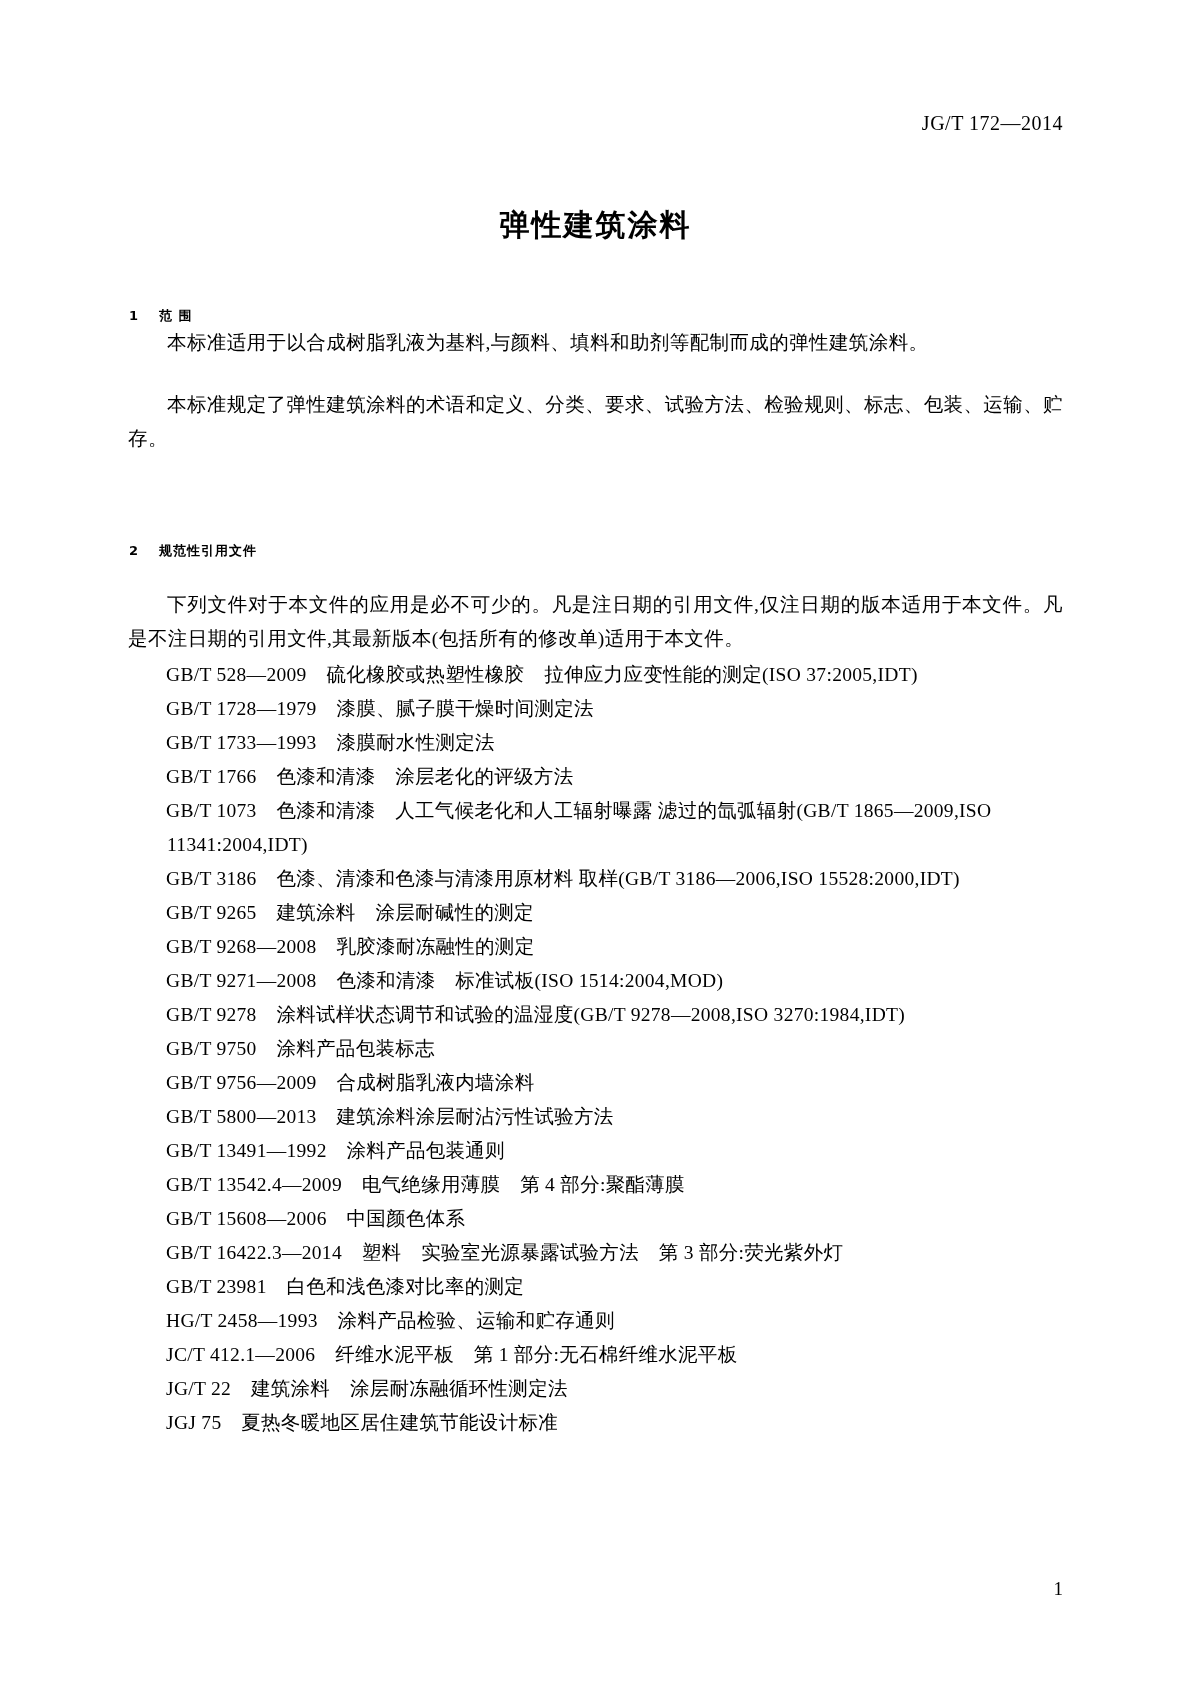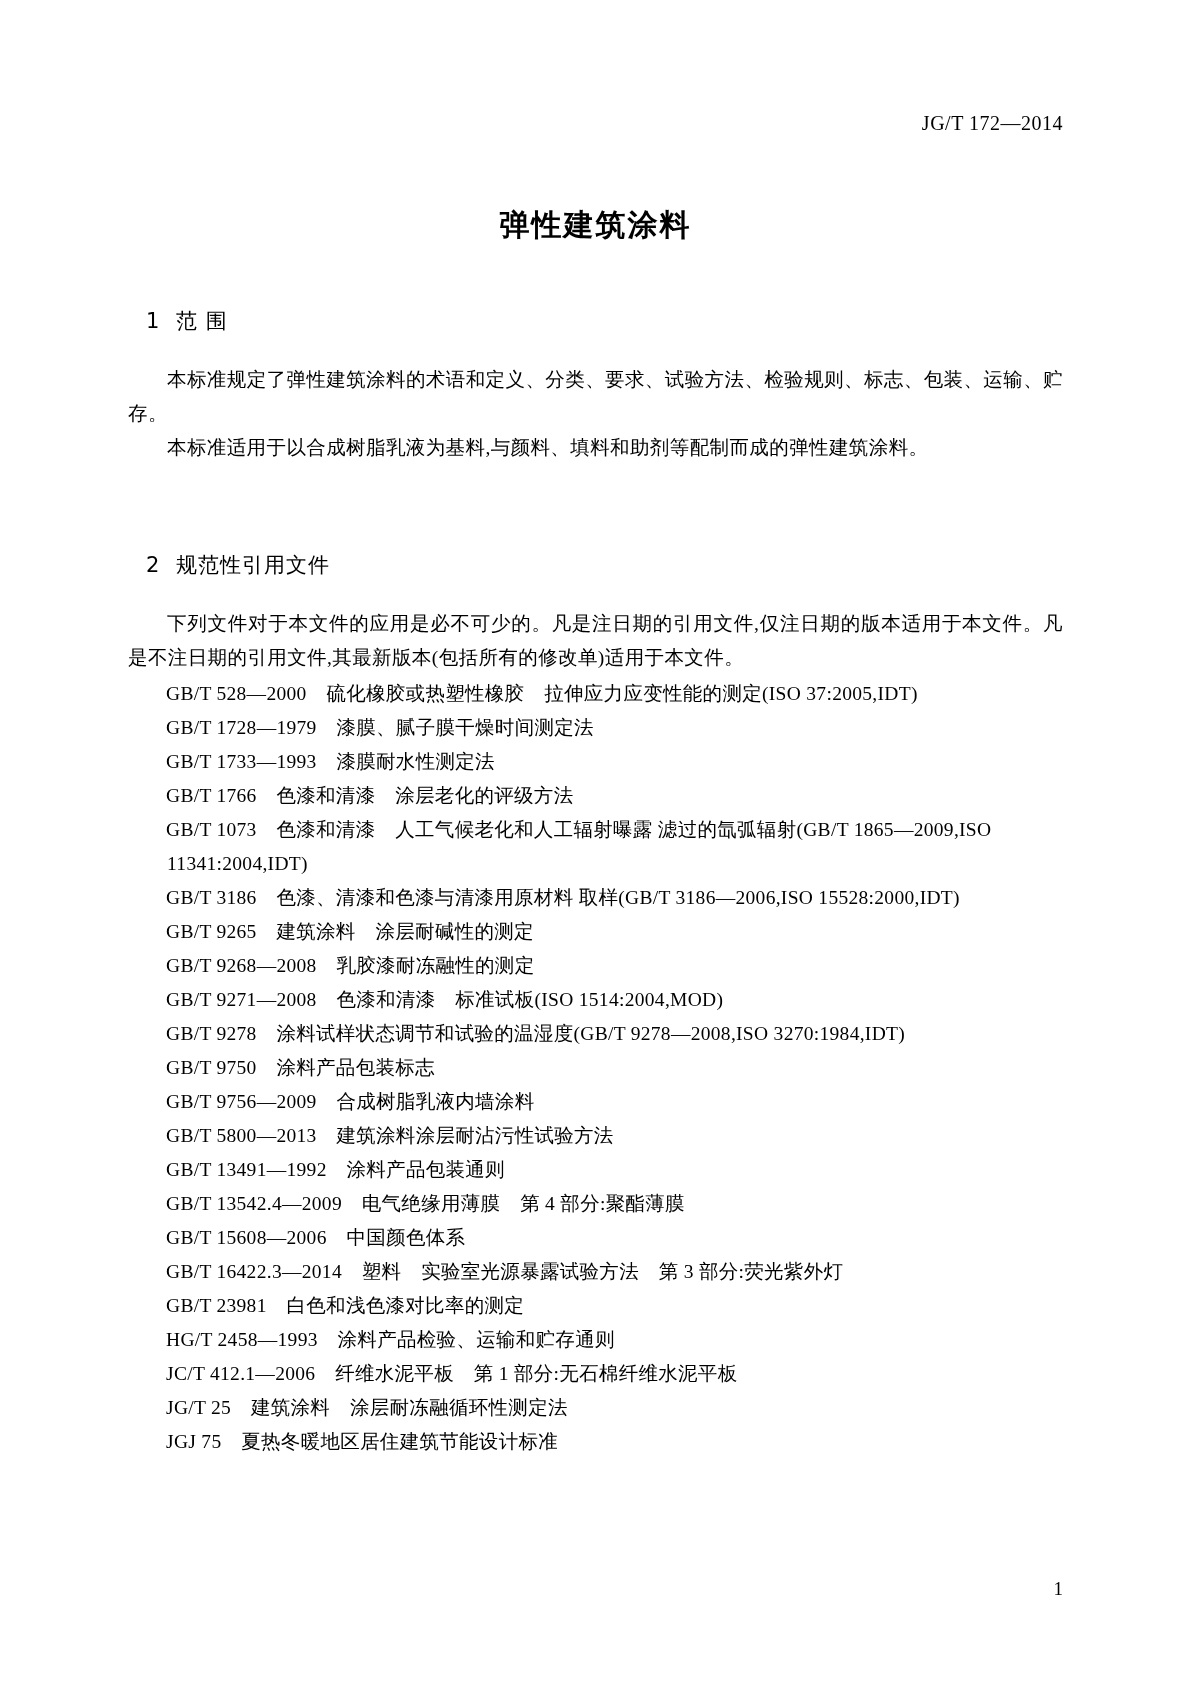--- a/index.html
+++ b/index.html
@@ -42,25 +42,25 @@
     letter-spacing: 2px;
     font-family: Liberation Mono, monospace;
   }
   .content {
     position: absolute;
     top: 295px;
     left: 128px;
     width: 935px;
   }
   .section-head {
-    font-size: 21px;
-    font-weight: normal;
+    font-size: 13px;
+    font-weight: bold;
     font-family: "DejaVu Sans", "Liberation Sans", sans-serif;
     letter-spacing: 1px;
-    margin: 18px;
+    margin: 1px;
   }
   .sec1 { margin-top: 12px; }
   .sec2 { margin-top: 86px; }
   .num { display: inline-block; min-width: 30px; }
   .para {
     font-size: 19.5px;
     line-height: 34px;
     text-indent: 2em;
     margin: 0;
     text-align: justify;
@@ -96,51 +96,51 @@
   <div class="header">JG/T 172—2014</div>
 
   <div class="doc-title">弹性建筑涂料</div>
 
   <div class="content">
 
     <div class="section-head sec1">
       <span class="num">1</span><span>范 围</span>
     </div>
 
+    <p class="para p-next">本标准适用于以合成树脂乳液为基料,与颜料、填料和助剂等配制而成的弹性建筑涂料。</p>
     <p class="para p-first">本标准规定了弹性建筑涂料的术语和定义、分类、要求、试验方法、检验规则、标志、包装、运输、贮存。</p>
-    <p class="para p-next">本标准适用于以合成树脂乳液为基料,与颜料、填料和助剂等配制而成的弹性建筑涂料。</p>
 
     <div class="section-head sec2">
       <span class="num">2</span><span>规范性引用文件</span>
     </div>
 
     <p class="para p-first">下列文件对于本文件的应用是必不可少的。凡是注日期的引用文件,仅注日期的版本适用于本文件。凡是不注日期的引用文件,其最新版本(包括所有的修改单)适用于本文件。</p>
 
     <div class="refs">
-      <p class="ref">GB/T 528—2000　硫化橡胶或热塑性橡胶　拉伸应力应变性能的测定(ISO 37:2005,IDT)</p>
+      <p class="ref">GB/T 528—2009　硫化橡胶或热塑性橡胶　拉伸应力应变性能的测定(ISO 37:2005,IDT)</p>
       <p class="ref">GB/T 1728—1979　漆膜、腻子膜干燥时间测定法</p>
       <p class="ref">GB/T 1733—1993　漆膜耐水性测定法</p>
       <p class="ref">GB/T 1766　色漆和清漆　涂层老化的评级方法</p>
       <p class="ref">GB/T 1073　色漆和清漆　人工气候老化和人工辐射曝露 滤过的氙弧辐射(GB/T 1865—2009,ISO 11341:2004,IDT)</p>
       <p class="ref">GB/T 3186　色漆、清漆和色漆与清漆用原材料 取样(GB/T 3186—2006,ISO 15528:2000,IDT)</p>
       <p class="ref">GB/T 9265　建筑涂料　涂层耐碱性的测定</p>
       <p class="ref">GB/T 9268—2008　乳胶漆耐冻融性的测定</p>
       <p class="ref">GB/T 9271—2008　色漆和清漆　标准试板(ISO 1514:2004,MOD)</p>
       <p class="ref">GB/T 9278　涂料试样状态调节和试验的温湿度(GB/T 9278—2008,ISO 3270:1984,IDT)</p>
       <p class="ref">GB/T 9750　涂料产品包装标志</p>
       <p class="ref">GB/T 9756—2009　合成树脂乳液内墙涂料</p>
       <p class="ref">GB/T 5800—2013　建筑涂料涂层耐沾污性试验方法</p>
       <p class="ref">GB/T 13491—1992　涂料产品包装通则</p>
       <p class="ref">GB/T 13542.4—2009　电气绝缘用薄膜　第 4 部分:聚酯薄膜</p>
       <p class="ref">GB/T 15608—2006　中国颜色体系</p>
       <p class="ref">GB/T 16422.3—2014　塑料　实验室光源暴露试验方法　第 3 部分:荧光紫外灯</p>
       <p class="ref">GB/T 23981　白色和浅色漆对比率的测定</p>
       <p class="ref">HG/T 2458—1993　涂料产品检验、运输和贮存通则</p>
       <p class="ref">JC/T 412.1—2006　纤维水泥平板　第 1 部分:无石棉纤维水泥平板</p>
-      <p class="ref">JG/T 25　建筑涂料　涂层耐冻融循环性测定法</p>
+      <p class="ref">JG/T 22　建筑涂料　涂层耐冻融循环性测定法</p>
       <p class="ref">JGJ 75　夏热冬暖地区居住建筑节能设计标准</p>
     </div>
 
   </div>
 
   <div class="page-num">1</div>
 
 </div>
 
 </body></html>

